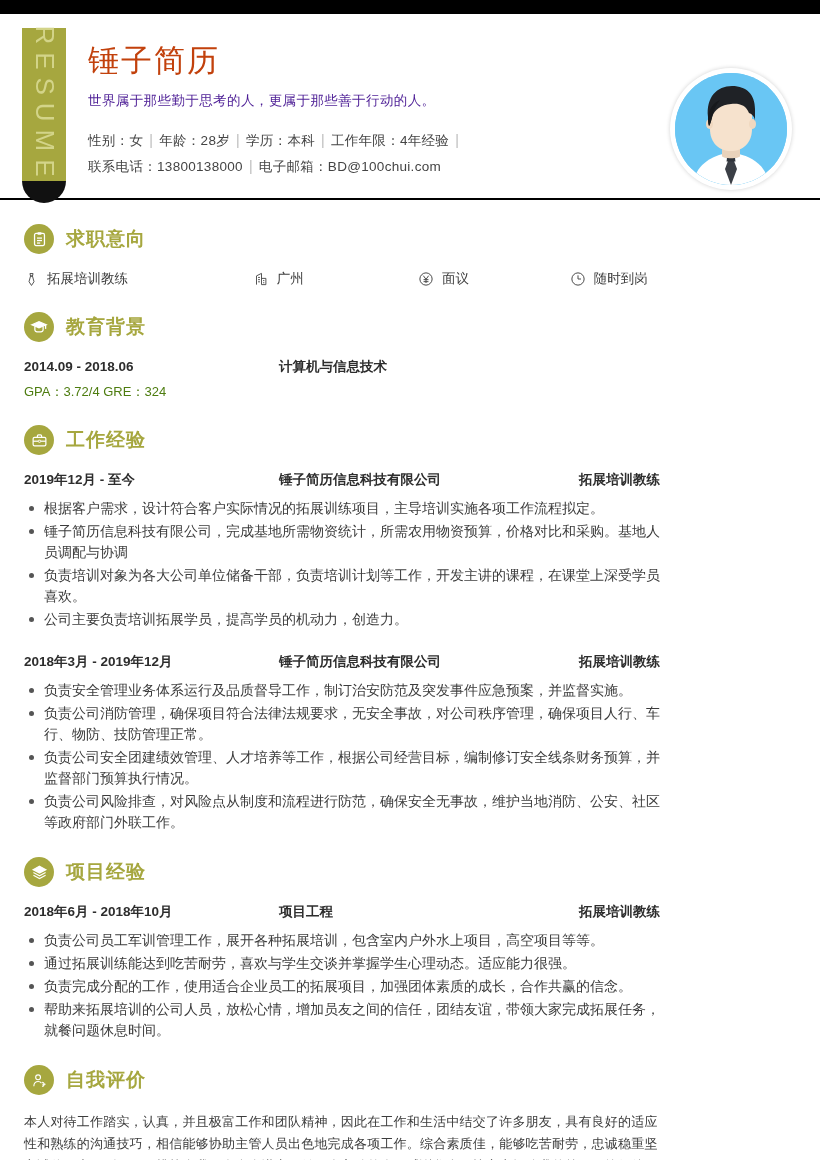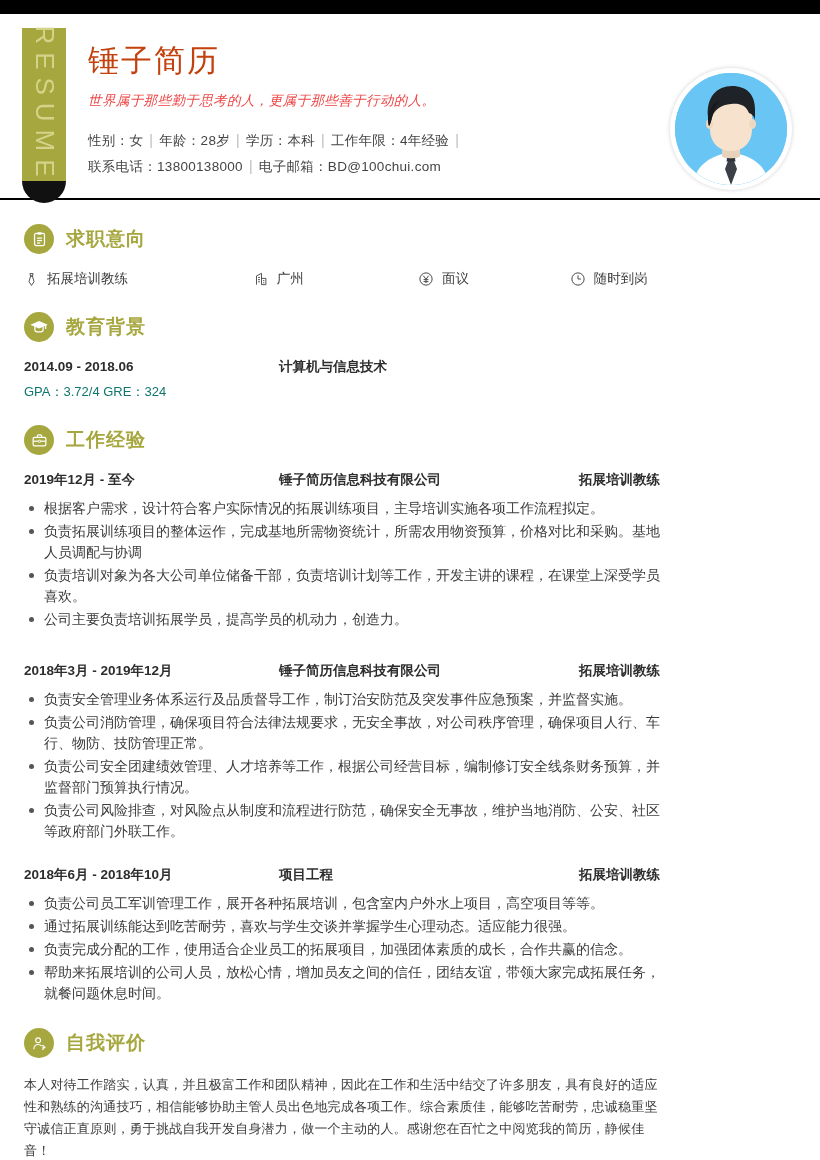--- a/index.html
+++ b/index.html
@@ -65,24 +65,23 @@
   }
   .name {
     font-size: 31px;
     color: #c2410c;
     letter-spacing: 2px;
     margin: 0 0 10px 0;
     font-weight: normal;
   }
   .motto {
     font-size: 13.5px;
-    color: #ef4444;
+    color: #4c1d95;
     margin: 0 0 22px 0;
     letter-spacing: 0.4px;
-    font-style: italic;
   }
   .info-line {
     font-size: 13.5px;
     color: #444444;
     margin-bottom: 7px;
     letter-spacing: 0.3px;
     margin-top: 8px;
   }
   .info-line .sep {
     color: #bbbbbb;
@@ -181,21 +180,21 @@
     font-weight: bold;
     color: #2d2d2d;
     margin-bottom: 9px;
     align-items: baseline;
   }
   .eh-date   { width: 255px; flex: 0 0 auto; }
   .eh-org    { flex: 1 1 auto; }
   .eh-role   { flex: 0 0 auto; text-align: left; }
   .sub-line {
     font-size: 13px;
-    color: #0f766e;
+    color: #4d7c0f;
     margin-top: -2px;
     margin-bottom: 4px;
   }
 
   ul.bullets {
     list-style: none;
     margin: 0 0 0 0;
     padding: 0;
   }
   ul.bullets li {
@@ -209,21 +208,21 @@
   ul.bullets li::before {
     content: "";
     position: absolute;
     left: 5px;
     top: 8px;
     width: 5px;
     height: 5px;
     border-radius: 50%;
     background: #555555;
   }
-  .entry + .entry { margin-top: 32px; }
+  .entry + .entry { margin-top: 23px; }
 
   .self-text {
     font-size: 13px;
     line-height: 22px;
     color: #3c3c3c;
     letter-spacing: 0.2px;
   }
 </style>
 </head>
 <body>
@@ -380,21 +379,21 @@
     </div>
 
     <div class="entry">
       <div class="entry-head">
         <span class="eh-date">2019年12月 - 至今</span>
         <span class="eh-org">锤子简历信息科技有限公司</span>
         <span class="eh-role">拓展培训教练</span>
       </div>
       <ul class="bullets">
         <li>根据客户需求，设计符合客户实际情况的拓展训练项目，主导培训实施各项工作流程拟定。</li>
-        <li>负责拓展训练项目的整体运作，完成基地所需物资统计，所需农用物资预算，价格对比和采购。基地人员调配与协调</li>
+        <li>锤子简历信息科技有限公司，完成基地所需物资统计，所需农用物资预算，价格对比和采购。基地人员调配与协调</li>
         <li>负责培训对象为各大公司单位储备干部，负责培训计划等工作，开发主讲的课程，在课堂上深受学员喜欢。</li>
         <li>公司主要负责培训拓展学员，提高学员的机动力，创造力。</li>
       </ul>
     </div>
 
     <div class="entry">
       <div class="entry-head">
         <span class="eh-date">2018年3月 - 2019年12月</span>
         <span class="eh-org">锤子简历信息科技有限公司</span>
         <span class="eh-role">拓展培训教练</span>
@@ -402,20 +401,30 @@
       <ul class="bullets">
         <li>负责安全管理业务体系运行及品质督导工作，制订治安防范及突发事件应急预案，并监督实施。</li>
         <li>负责公司消防管理，确保项目符合法律法规要求，无安全事故，对公司秩序管理，确保项目人行、车行、物防、技防管理正常。</li>
         <li>负责公司安全团建绩效管理、人才培养等工作，根据公司经营目标，编制修订安全线条财务预算，并监督部门预算执行情况。</li>
         <li>负责公司风险排查，对风险点从制度和流程进行防范，确保安全无事故，维护当地消防、公安、社区等政府部门外联工作。</li>
       </ul>
     </div>
   </div>
 
   <div class="section">
+    <div class="sec-head">
+      <div class="sec-badge">
+        <svg width="17" height="17" viewBox="0 0 24 24" fill="none" stroke="#ffffff" stroke-width="1.6">
+          <path d="M12 3.2 L21 8 L12 12.8 L3 8 Z" fill="#ffffff" stroke="#ffffff"></path>
+          <path d="M3.4 12 L12 16.6 L20.6 12"></path>
+          <path d="M3.4 16 L12 20.6 L20.6 16"></path>
+        </svg>
+      </div>
+      <div class="sec-title">项目经验</div>
+    </div>
 
     <div class="entry">
       <div class="entry-head">
         <span class="eh-date">2018年6月 - 2018年10月</span>
         <span class="eh-org">项目工程</span>
         <span class="eh-role">拓展培训教练</span>
       </div>
       <ul class="bullets">
         <li>负责公司员工军训管理工作，展开各种拓展培训，包含室内户外水上项目，高空项目等等。</li>
         <li>通过拓展训练能达到吃苦耐劳，喜欢与学生交谈并掌握学生心理动态。适应能力很强。</li>

